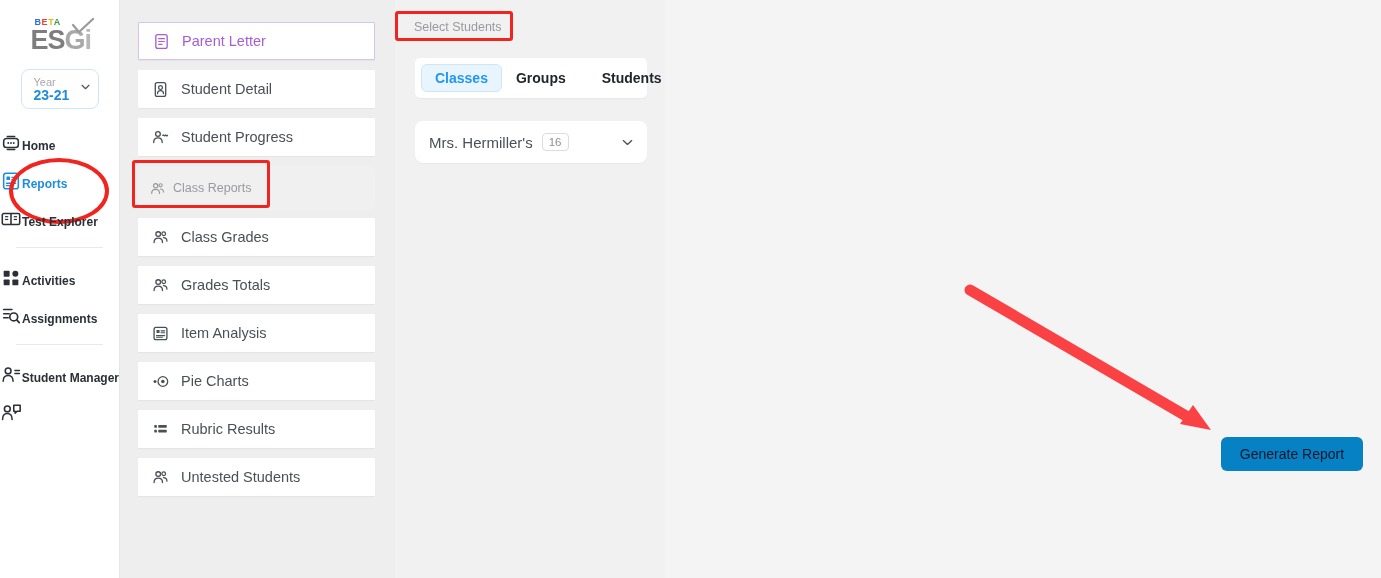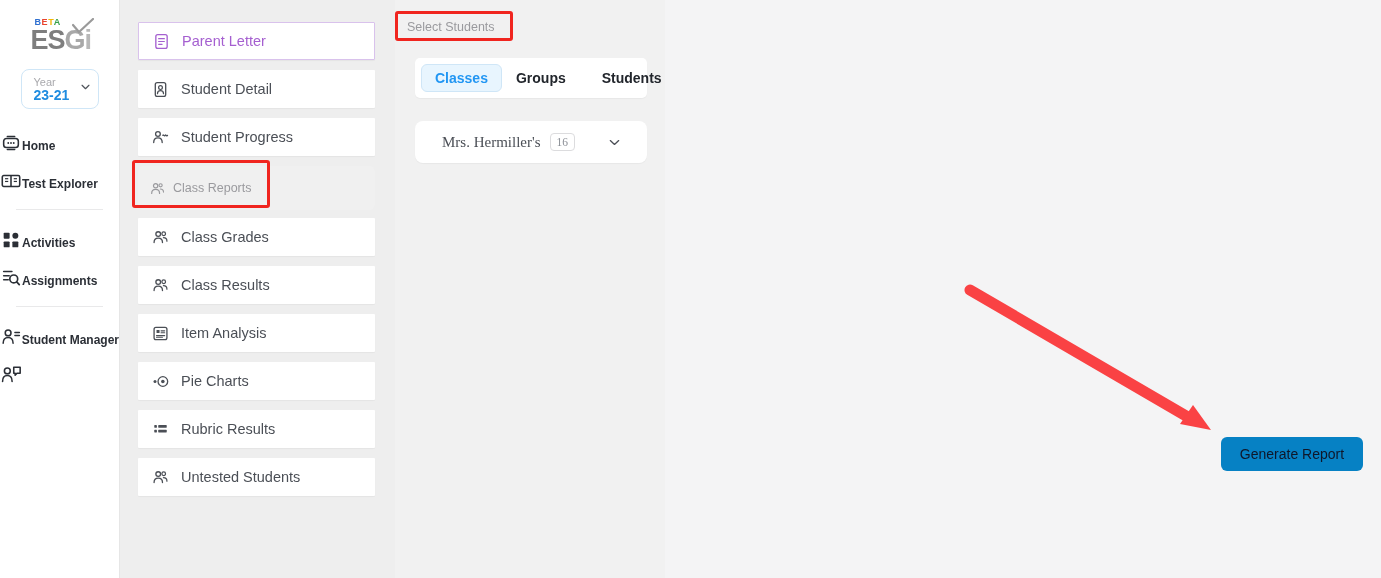--- a/index.html
+++ b/index.html
@@ -142,21 +142,21 @@
     height: 578px;
     padding-top: 14px;
     position: relative;
     overflow: hidden;
   }
   .ss-head {
     margin-left: 4px;
     height: 26px; width: 115px;
     display:flex; align-items:center;
     font-size: 12.5px; color: #9a9a9e;
-    padding-left: 8px;
+    padding-left: 15px;
     background: #f1f1f1;
     position: relative;
   }
   .tabs {
     margin: 18px 18px 0 20px;
     height: 40px;
     background: #ffffff;
     border-radius: 5px;
     display: flex; align-items: center;
     padding: 0 6px;
@@ -169,24 +169,23 @@
   }
   .tab.active { background: #e8f5fe; color: #2196f3; border: 1px solid #cfe6f7; padding: 5px 13px; }
   .tab-div { width:1px; height: 20px; background:#e2e2e4; margin: 0 4px; }
 
   .class-select {
     margin: 23px 18px 0 20px;
     height: 42px;
     background: #ffffff;
     border-radius: 8px;
     display: flex; align-items: center;
-    padding: 0 27px;
+    padding: 0 14px;
     cursor: pointer;
     box-shadow: 0 1px 1px rgba(0,0,0,0.04);
-    font-family: Liberation Serif, serif;
   }
   .class-name { font-size: 15px; color: #4b4f56; }
   .class-count {
     margin-left: 9px; font-size: 11.5px; color: #8b8f96;
     border: 1px solid #dcdcde; border-radius: 4px;
     padding: 1px 6px; line-height: 14px;
   }
   .class-chev { margin-left: auto; width: 11px; height: 7px; color:#4b4f56; }
 
   
@@ -243,20 +242,32 @@
           <rect x="4" y="7" width="16" height="10" rx="3" fill="none" stroke="currentColor" stroke-width="1.7"></rect>
           <line x1="8" y1="5" x2="16" y2="5" stroke="currentColor" stroke-width="1.7" stroke-linecap="round"></line>
           <line x1="8" y1="19" x2="16" y2="19" stroke="currentColor" stroke-width="1.7" stroke-linecap="round"></line>
           <circle cx="9" cy="12" r="1" fill="currentColor"></circle>
           <circle cx="12" cy="12" r="1" fill="currentColor"></circle>
           <circle cx="15" cy="12" r="1" fill="currentColor"></circle>
         </svg>
         <div class="nav-label">Home</div>
       </div>
 
+      <div class="nav-item active">
+        <svg class="nav-icon" viewBox="0 0 24 24">
+          <rect x="4" y="3.5" width="16" height="17" rx="2.5" fill="none" stroke="currentColor" stroke-width="1.7"></rect>
+          <rect x="7" y="7" width="4" height="4" rx="0.6" fill="currentColor"></rect>
+          <line x1="13" y1="8" x2="17" y2="8" stroke="currentColor" stroke-width="1.5" stroke-linecap="round"></line>
+          <line x1="13" y1="10.5" x2="17" y2="10.5" stroke="currentColor" stroke-width="1.5" stroke-linecap="round"></line>
+          <line x1="7" y1="14.5" x2="17" y2="14.5" stroke="currentColor" stroke-width="1.5" stroke-linecap="round"></line>
+          <line x1="7" y1="17" x2="14" y2="17" stroke="currentColor" stroke-width="1.5" stroke-linecap="round"></line>
+        </svg>
+        <div class="nav-label">Reports</div>
+        <div class="ellipse-hl"></div>
+      </div>
 
       <div class="nav-item">
         <svg class="nav-icon" viewBox="0 0 24 24">
           <rect x="2.5" y="6" width="19" height="12" rx="1.6" fill="none" stroke="currentColor" stroke-width="1.7"></rect>
           <line x1="12" y1="6" x2="12" y2="18" stroke="currentColor" stroke-width="1.7"></line>
           <line x1="5.5" y1="9.5" x2="9" y2="9.5" stroke="currentColor" stroke-width="1.3"></line>
           <line x1="5.5" y1="12.5" x2="9" y2="12.5" stroke="currentColor" stroke-width="1.3"></line>
           <line x1="15" y1="9.5" x2="18.5" y2="9.5" stroke="currentColor" stroke-width="1.3"></line>
           <line x1="15" y1="12.5" x2="18.5" y2="12.5" stroke="currentColor" stroke-width="1.3"></line>
         </svg>
@@ -369,21 +380,21 @@
         <span>Class Grades</span>
       </div>
 
       <div class="rep-item">
         <svg class="ri" viewBox="0 0 18 18">
           <circle cx="6.6" cy="5.4" r="2.5" fill="none" stroke="currentColor" stroke-width="1.4"></circle>
           <circle cx="12.4" cy="5" r="1.9" fill="none" stroke="currentColor" stroke-width="1.3"></circle>
           <path d="M2.2 14.4 C2.2 11.3 4.2 9.7 6.6 9.7 C9.1 9.7 11.1 11.3 11.1 14.4" fill="none" stroke="currentColor" stroke-width="1.4" stroke-linecap="round"></path>
           <path d="M12.1 9.2 C14.3 9.2 15.8 10.6 15.8 12.9" fill="none" stroke="currentColor" stroke-width="1.3" stroke-linecap="round"></path>
         </svg>
-        <span>Class Results</span>
+        <span>Grades Totals</span>
       </div>
 
       <div class="rep-item">
         <svg class="ri" viewBox="0 0 18 18">
           <rect x="2.2" y="2.6" width="13.6" height="12.8" rx="2" fill="none" stroke="currentColor" stroke-width="1.4"></rect>
           <rect x="4.8" y="5.4" width="3.2" height="3.2" rx="0.5" fill="currentColor"></rect>
           <line x1="9.6" y1="6.2" x2="13.4" y2="6.2" stroke="currentColor" stroke-width="1.25" stroke-linecap="round"></line>
           <line x1="9.6" y1="8.2" x2="13.4" y2="8.2" stroke="currentColor" stroke-width="1.25" stroke-linecap="round"></line>
           <line x1="4.8" y1="11.2" x2="13.4" y2="11.2" stroke="currentColor" stroke-width="1.25" stroke-linecap="round"></line>
           <line x1="4.8" y1="13" x2="11" y2="13" stroke="currentColor" stroke-width="1.25" stroke-linecap="round"></line>

